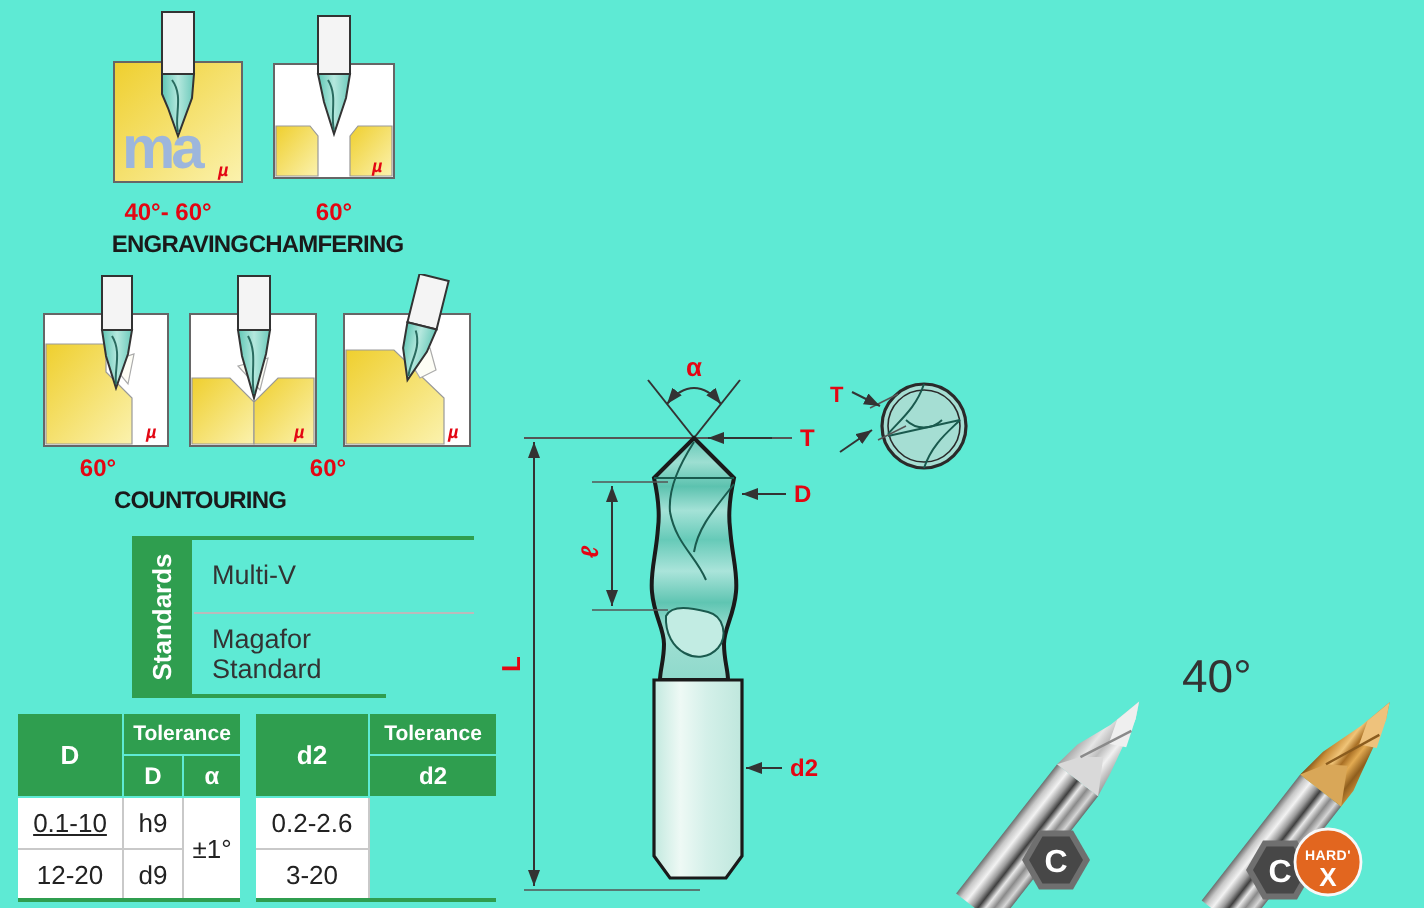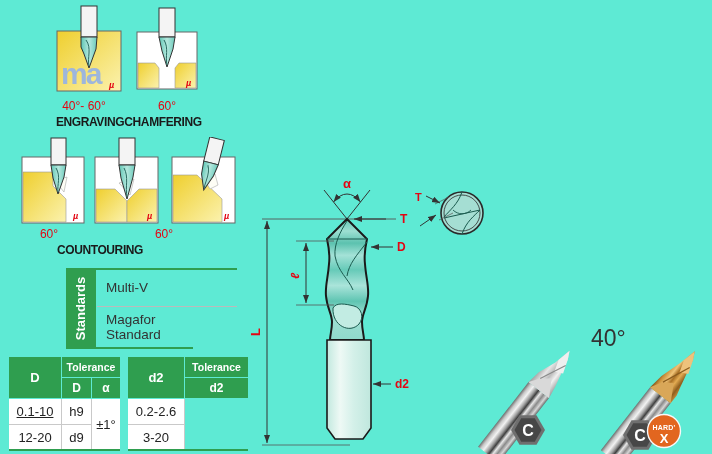--- a/index.html
+++ b/index.html
@@ -1,20 +1,20 @@
 <!DOCTYPE html>
 <html><head>
 <meta charset="utf-8">
 <style>
   html,body{margin:0;padding:0;background:#fff;}
   #page{position:relative;width:712px;height:454px;background:#5eead4;overflow:hidden;
         font-family:"Liberation Sans", sans-serif;}
   .abs{position:absolute;}
   .angle-label{position:absolute;transform:translateX(-50%);color:#e30613;
-        font-weight:normal;font-size:12px;white-space:nowrap;}
+        font-weight:bold;font-size:12px;white-space:nowrap;}
   .caption{position:absolute;transform:translateX(-50%);color:#1a1a1a;
         font-weight:bold;font-size:12px;letter-spacing:-0.4px;white-space:nowrap;}
   
   .gcell{position:absolute;background:#2f9e4f;color:#fff;display:flex;
         align-items:center;justify-content:center;font-weight:bold;}
   .bcell{position:absolute;background:#fff;color:#222;display:flex;
         align-items:center;justify-content:center;font-size:13px;}
   .sep-r{border-right:1px solid #c9c9c9;}
   .sep-b{border-bottom:1px solid #c9c9c9;}
   .greenbar{position:absolute;background:#2f9e4f;}

